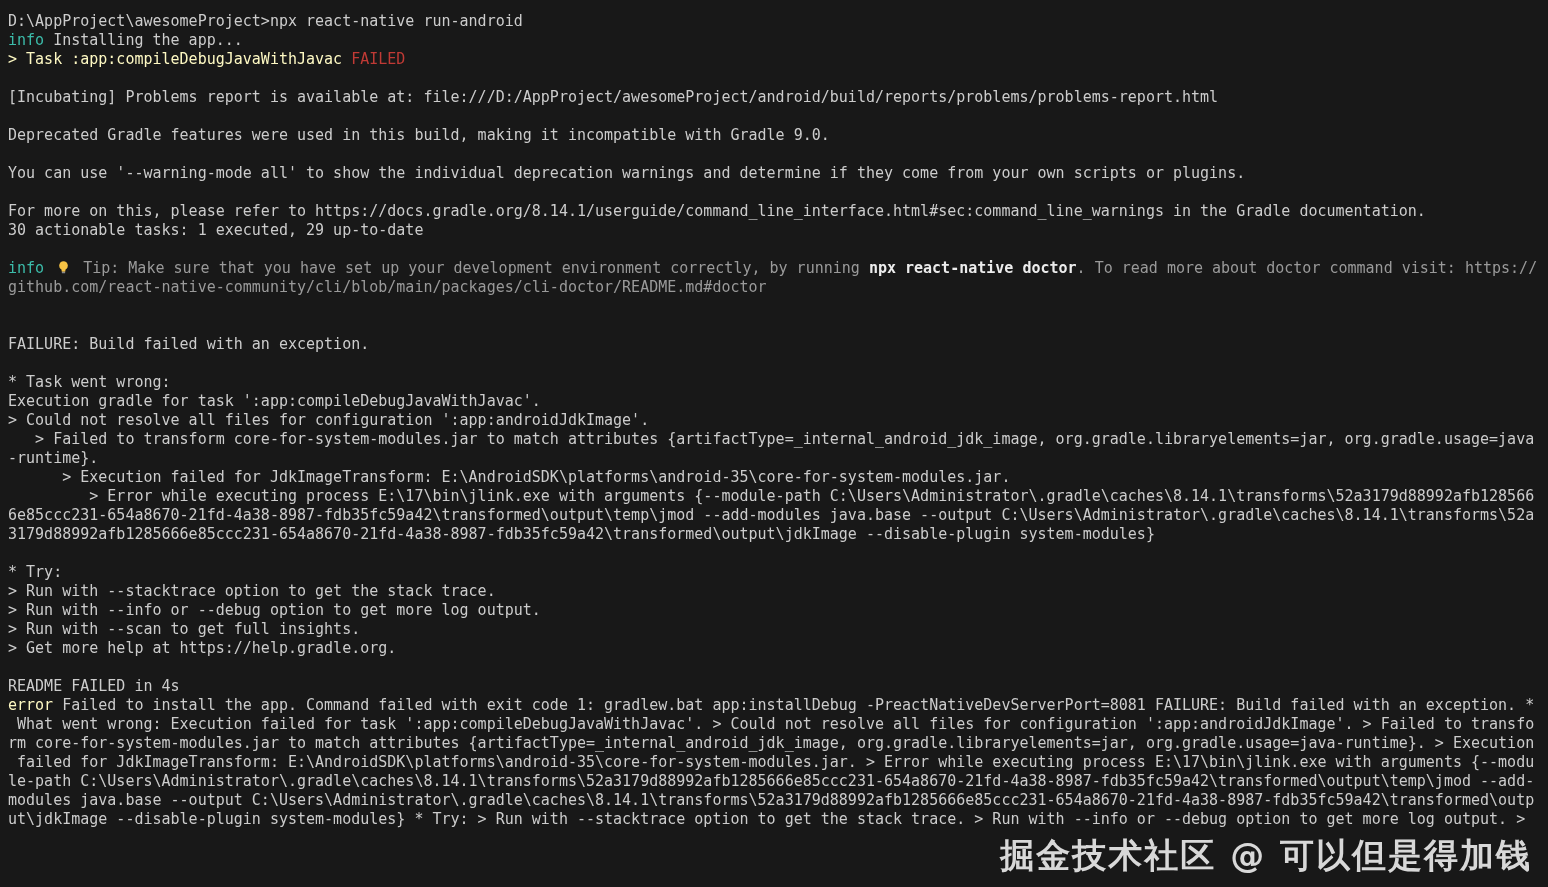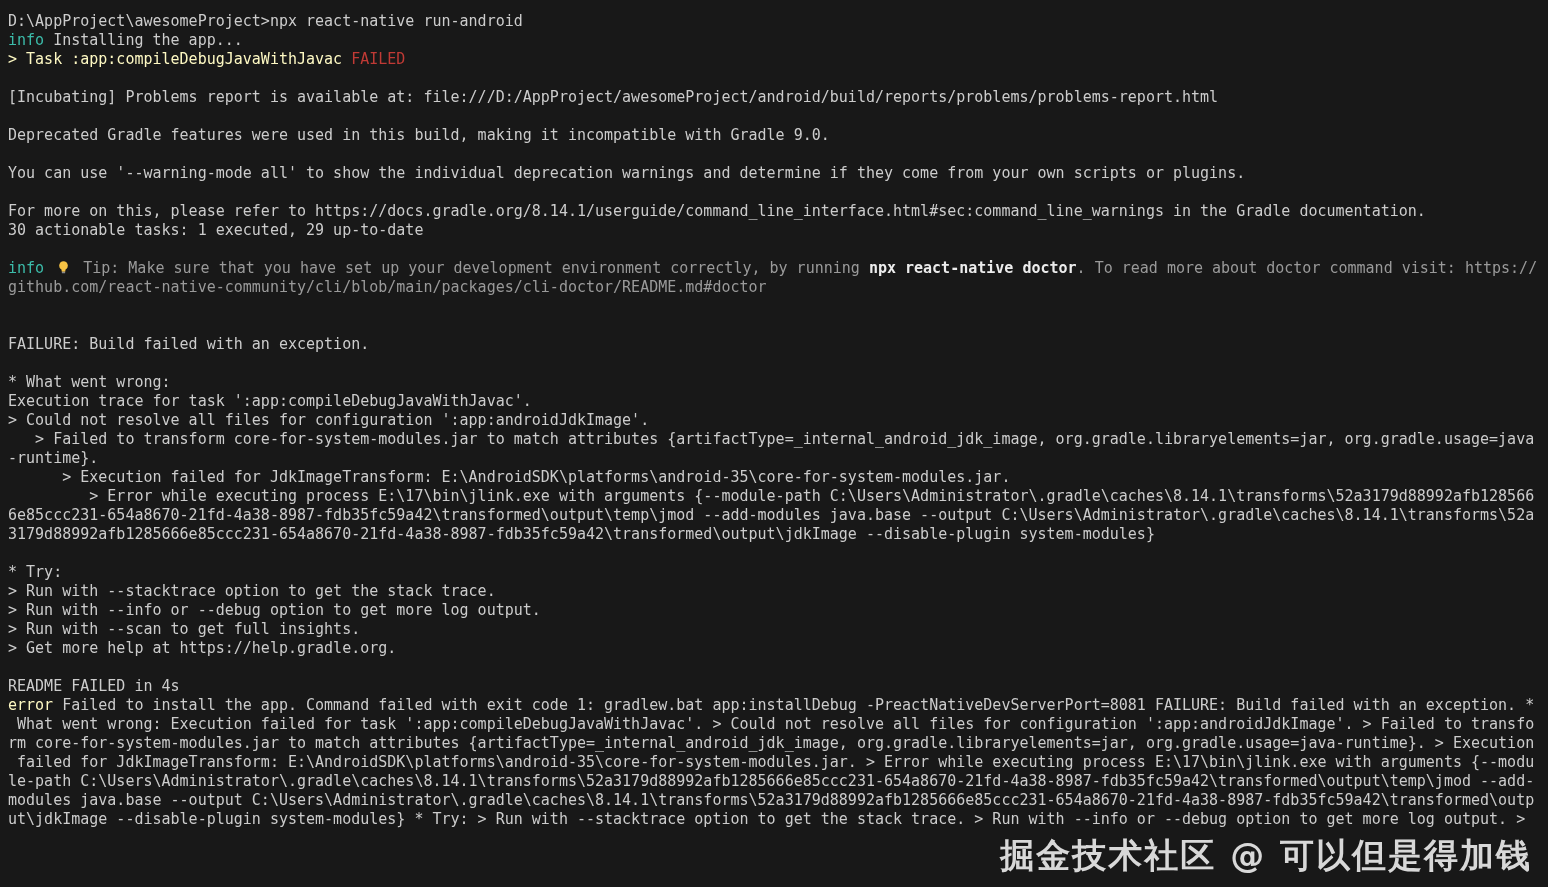--- a/index.html
+++ b/index.html
@@ -72,22 +72,22 @@
     <div class="line"><span class="seg-info">info</span><span class="seg-dim"> </span><span><svg class="bulb" viewBox="0 0 16 16">
           <circle cx="8" cy="6" r="4.6" fill="#f6c244"></circle>
           <rect x="6" y="9.5" width="4" height="3" rx="0.5" fill="#f6c244"></rect>
           <rect x="6.2" y="12.6" width="3.6" height="1.6" rx="0.6" fill="#8a8a8a"></rect>
         </svg></span><span class="seg-dim"> Tip: Make sure that you have set up your development environment correctly, by running </span><span class="seg-bright bold">npx react-native doctor</span><span class="seg-dim">. To read more about doctor command visit: https://</span></div>
     <div class="line"><span class="seg-dim">github.com/react-native-community/cli/blob/main/packages/cli-doctor/README.md#doctor</span></div>
     <div class="line">&nbsp;</div>
     <div class="line">&nbsp;</div>
     <div class="line"><span class="seg-default">FAILURE: Build failed with an exception.</span></div>
     <div class="line">&nbsp;</div>
-    <div class="line"><span class="seg-default">* What went wrong:</span></div>
-    <div class="line"><span class="seg-default">Execution trace for task ':app:compileDebugJavaWithJavac'.</span></div>
+    <div class="line"><span class="seg-default">* Task went wrong:</span></div>
+    <div class="line"><span class="seg-default">Execution gradle for task ':app:compileDebugJavaWithJavac'.</span></div>
     <div class="line"><span class="seg-default">&gt; Could not resolve all files for configuration ':app:androidJdkImage'.</span></div>
     <div class="line"><span class="seg-default">   &gt; Failed to transform core-for-system-modules.jar to match attributes {artifactType=_internal_android_jdk_image, org.gradle.libraryelements=jar, org.gradle.usage=java</span></div>
     <div class="line"><span class="seg-default">-runtime}.</span></div>
     <div class="line"><span class="seg-default">      &gt; Execution failed for JdkImageTransform: E:\AndroidSDK\platforms\android-35\core-for-system-modules.jar.</span></div>
     <div class="line"><span class="seg-default">         &gt; Error while executing process E:\17\bin\jlink.exe with arguments {--module-path C:\Users\Administrator\.gradle\caches\8.14.1\transforms\52a3179d88992afb128566</span></div>
     <div class="line"><span class="seg-default">6e85ccc231-654a8670-21fd-4a38-8987-fdb35fc59a42\transformed\output\temp\jmod --add-modules java.base --output C:\Users\Administrator\.gradle\caches\8.14.1\transforms\52a</span></div>
     <div class="line"><span class="seg-default">3179d88992afb1285666e85ccc231-654a8670-21fd-4a38-8987-fdb35fc59a42\transformed\output\jdkImage --disable-plugin system-modules}</span></div>
     <div class="line">&nbsp;</div>
     <div class="line"><span class="seg-default">* Try:</span></div>
     <div class="line"><span class="seg-default">&gt; Run with --stacktrace option to get the stack trace.</span></div>

